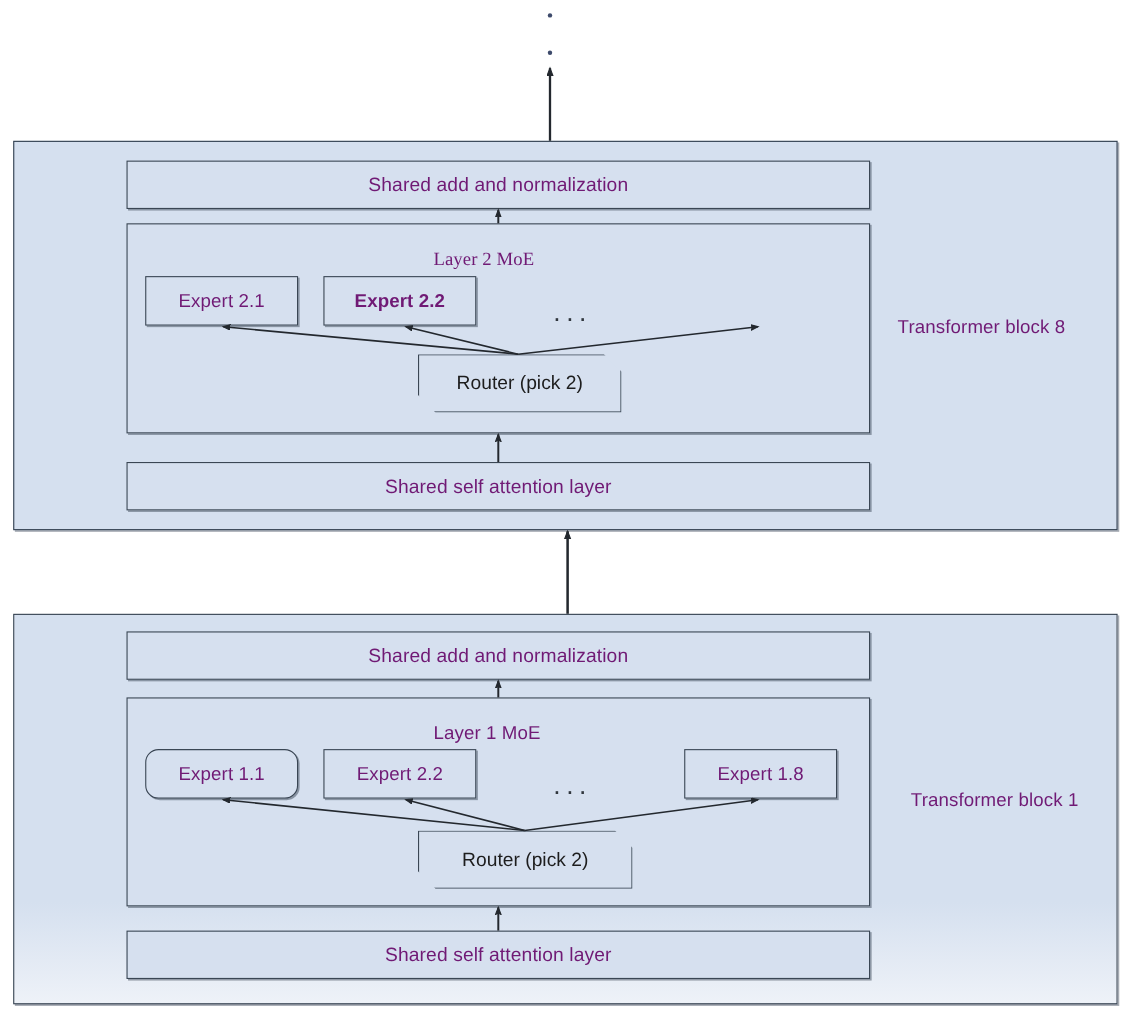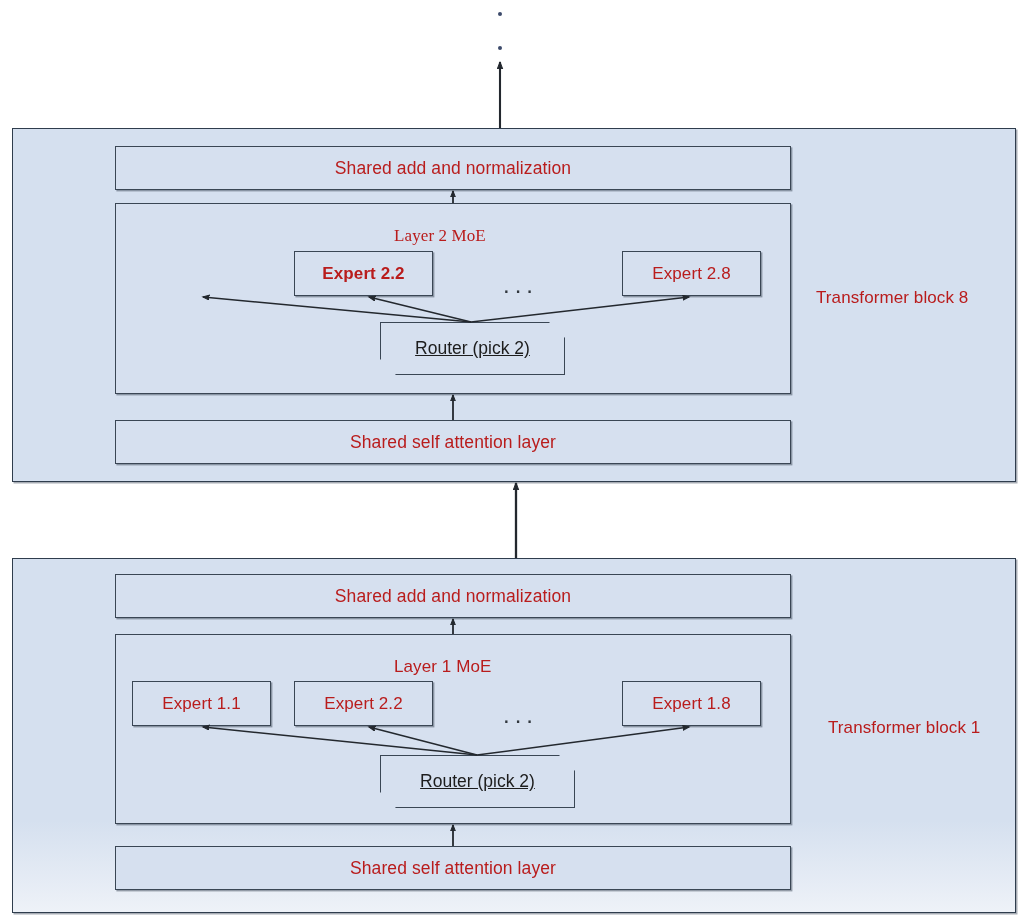--- a/index.html
+++ b/index.html
@@ -45,21 +45,21 @@
 
   .moe-region {
     background: #d6e0ef;
     border: 1.6px solid #3a4654;
     box-shadow: 1.4px 1.4px 0 rgba(60,72,88,0.5);
   }
 
   
   .label {
     font-size: 17.5px;
-    color: #b91c1c;
+    color: #701a75;
     white-space: nowrap;
     letter-spacing: 0.1px;
   }
   .label.bar { font-size: 17.5px; }
   .label.expert { font-size: 17px; }
   .label.moe-title {
     position: absolute;
     font-size: 17px;
   }
   .label.block-name {
@@ -80,21 +80,20 @@
     background: #d6e0ef;
     border: 1.6px solid #3a4654;
     box-shadow: 1.4px 1.4px 0 rgba(60,72,88,0.5);
     clip-path: polygon(0 0, calc(100% - 16px) 0, 100% 16px, 100% 100%, 16px 100%, 0 calc(100% - 16px));
   }
   .router .router-text {
     position: relative;
     z-index: 2;
     font-size: 17.5px;
     white-space: nowrap;
-    text-decoration: underline;
   }
 
   
   .hdots {
     position: absolute;
     font-size: 24px;
     letter-spacing: 5px;
     color: #30363d;
     line-height: 1;
   }
@@ -133,25 +132,25 @@
   <div class="label block-name" style="left:816px; top:288px;">Transformer block 8</div>
 
   <div class="node rect" style="left:115px; top:146px; width:676px; height:44px;">
     <span class="label bar">Shared add and normalization</span>
   </div>
 
   <div class="node moe-region" style="left:115px; top:203px; width:676px; height:191px;"></div>
 
   <div class="label moe-title" style="left:394px; top:226px;font-family:Liberation Serif, serif;">Layer 2 MoE</div>
 
+  <div class="node rect" style="left:132px; top:251px; width:139px; height:45px;">
+    <span class="label expert">Expert 2.1</span>
+  </div>
   <div class="node rect" style="left:294px; top:251px; width:139px; height:45px;font-weight:bold;">
     <span class="label expert">Expert 2.2</span>
-  </div>
-  <div class="node rect" style="left:622px; top:251px; width:139px; height:45px;">
-    <span class="label expert">Expert 2.8</span>
   </div>
 
   <div class="hdots" style="left:503px; top:273px;">...</div>
 
   <div class="router" style="left:380px; top:322px; width:185px; height:53px;">
     <span class="router-shape"></span>
     <span class="router-text">Router (pick 2)</span>
   </div>
 
   <div class="node rect" style="left:115px; top:420px; width:676px; height:44px;">
@@ -164,21 +163,21 @@
   <div class="label block-name" style="left:828px; top:718px;">Transformer block 1</div>
 
   <div class="node rect" style="left:115px; top:574px; width:676px; height:44px;">
     <span class="label bar">Shared add and normalization</span>
   </div>
 
   <div class="node moe-region" style="left:115px; top:634px; width:676px; height:190px;"></div>
 
   <div class="label moe-title" style="left:394px; top:657px;">Layer 1 MoE</div>
 
-  <div class="node rect" style="left:132px; top:681px; width:139px; height:45px;">
+  <div class="node rect" style="left:132px; top:681px; width:139px; height:45px;border-radius:12px;">
     <span class="label expert">Expert 1.1</span>
   </div>
   <div class="node rect" style="left:294px; top:681px; width:139px; height:45px;">
     <span class="label expert">Expert 2.2</span>
   </div>
   <div class="node rect" style="left:622px; top:681px; width:139px; height:45px;">
     <span class="label expert">Expert 1.8</span>
   </div>
 
   <div class="hdots" style="left:503px; top:703px;">...</div>

